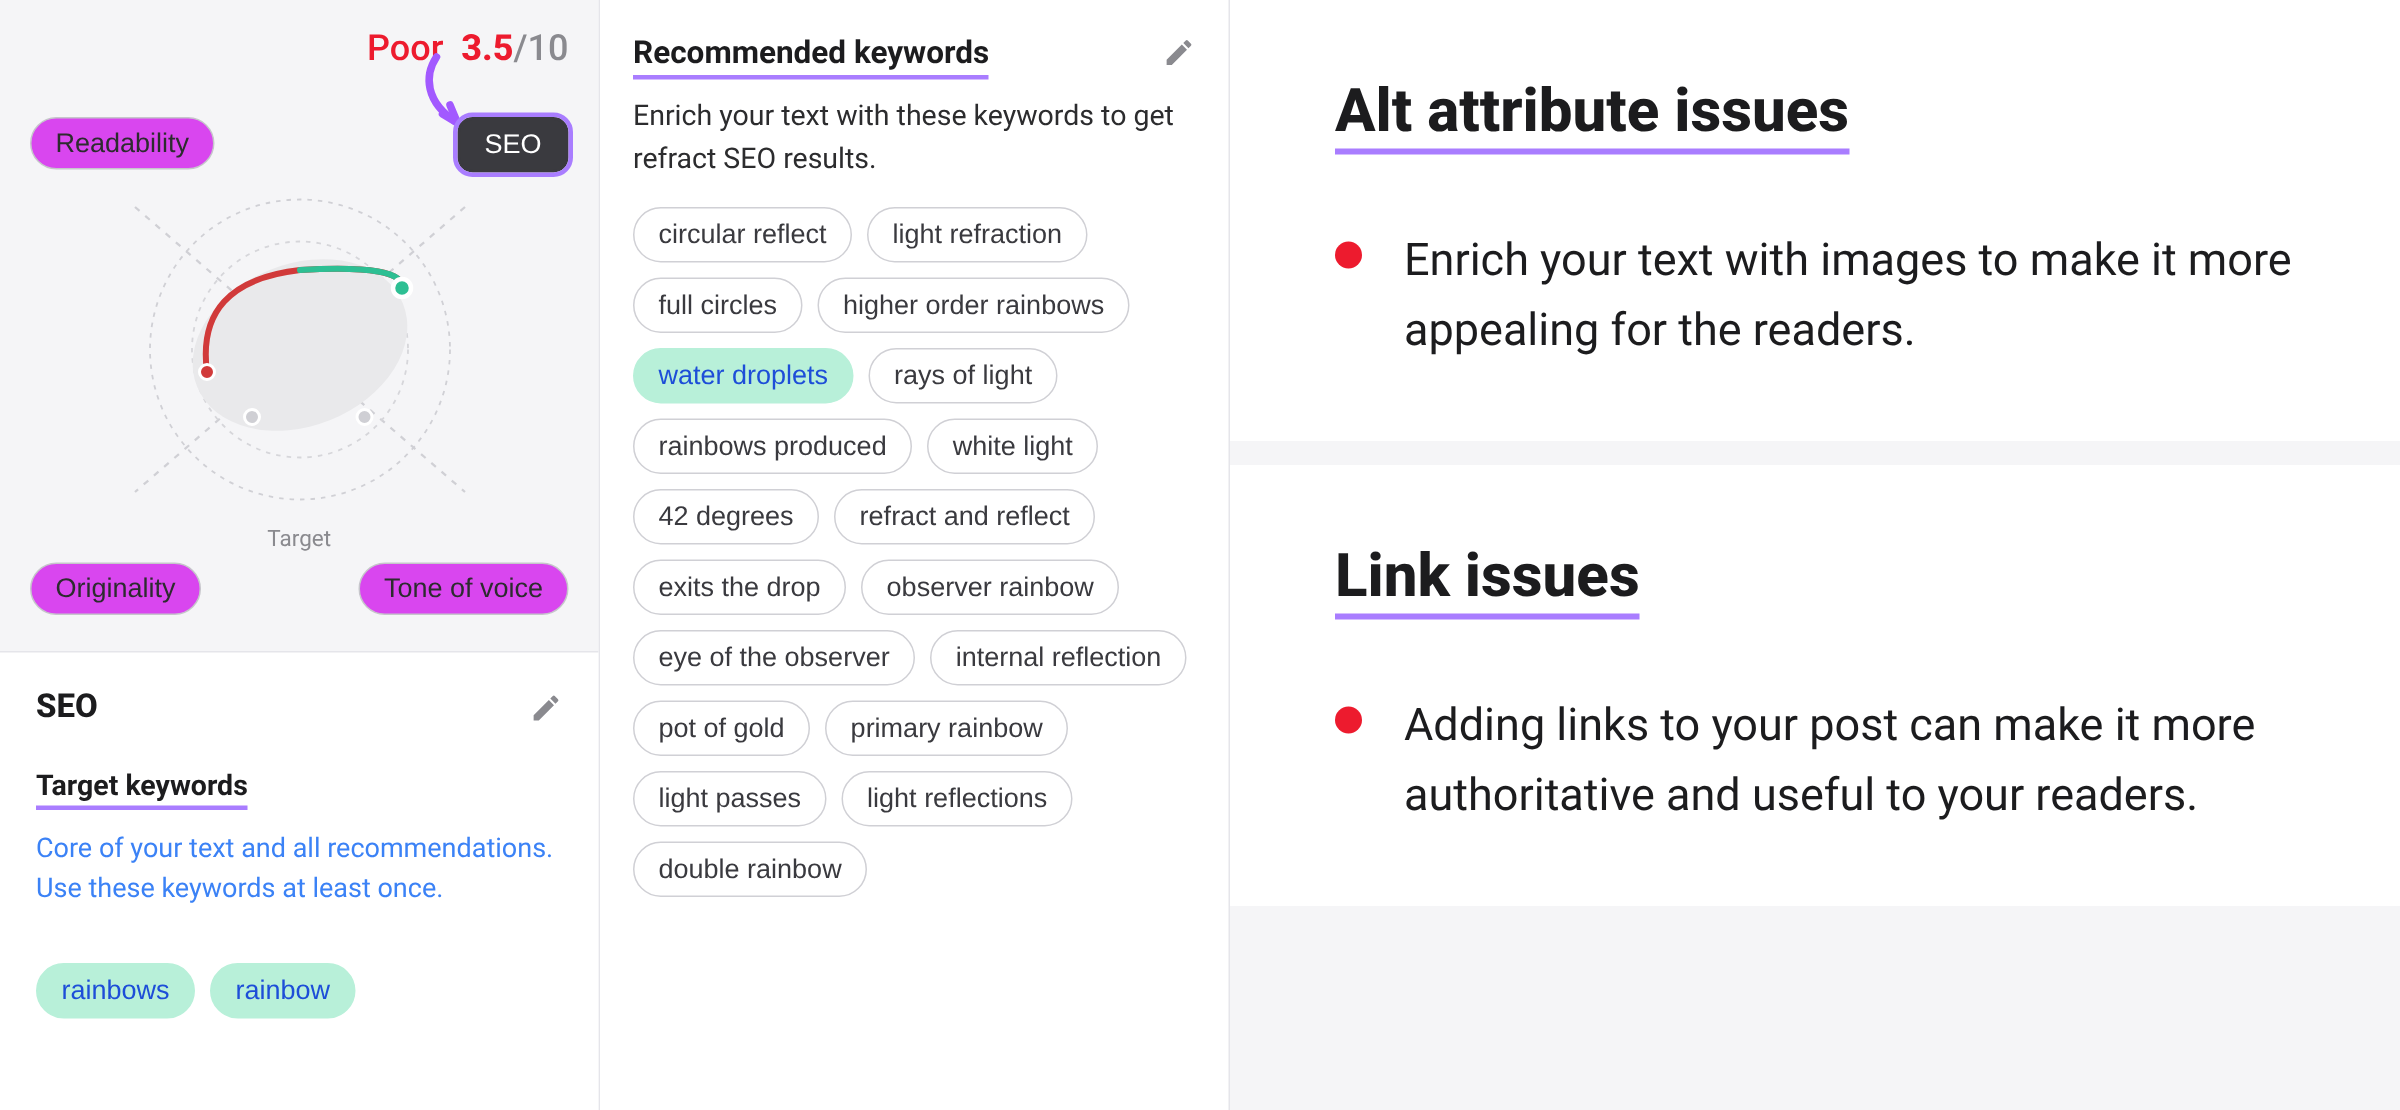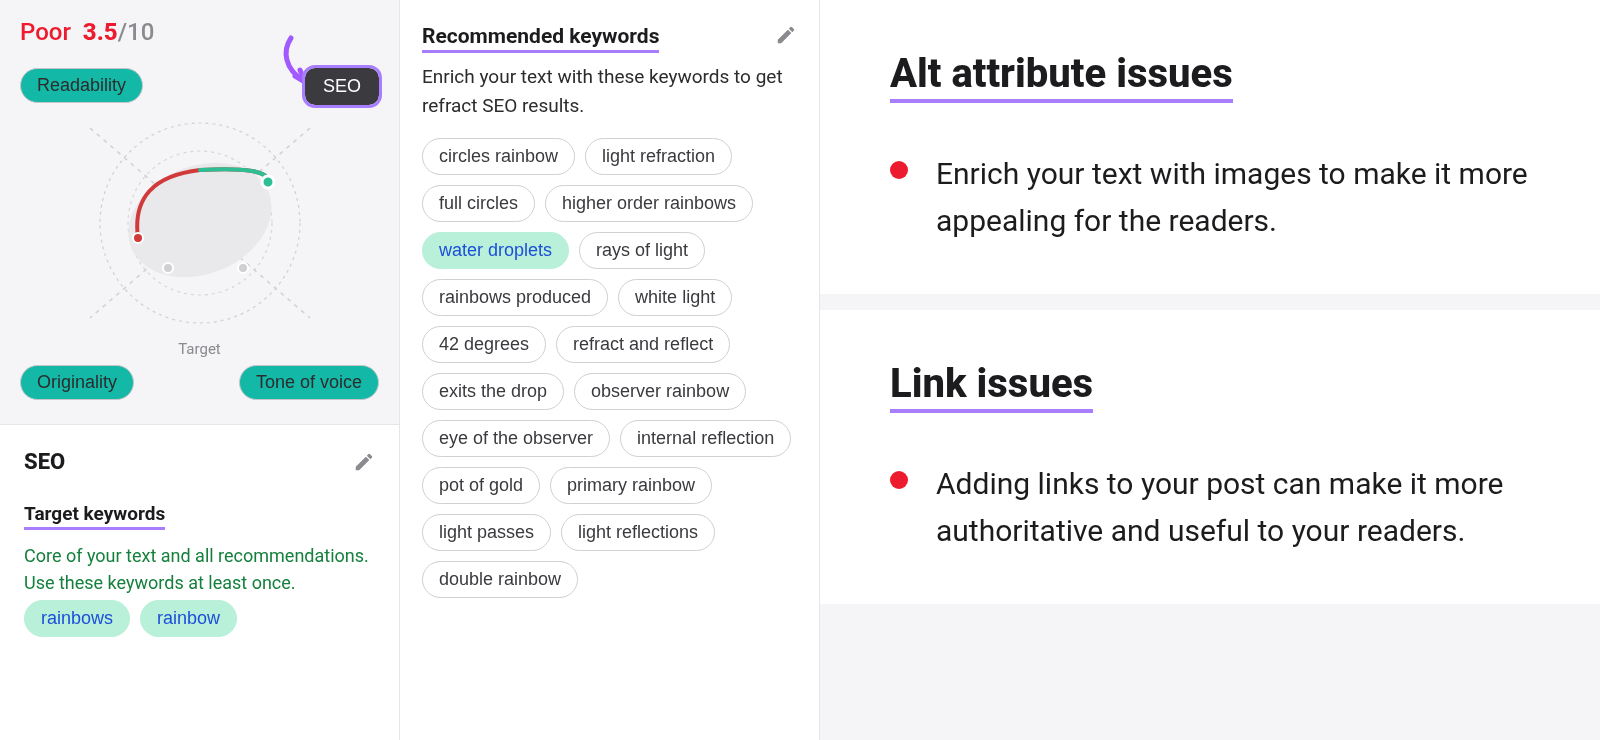--- a/index.html
+++ b/index.html
@@ -18,38 +18,38 @@
     display: flex;
     flex-direction: column;
     border-right: 1px solid #e5e5ea;
   }
   .score-card {
     background: #f5f5f7;
     padding: 18px 20px 24px 20px;
     position: relative;
   }
   .score-line {
-    text-align: left;
+    text-align: right;
     font-size: 24px;
-    margin-bottom: 22px;
+    margin-bottom: 32px;
   }
   .score-label { color: #ed1b2e; font-weight: 500; margin-right: 6px; }
   .score-value { color: #ed1b2e; font-weight: 800; }
   .score-outof { color: #8a8a8f; font-weight: 500; }
 
   .axis-pills {
     position: relative;
     height: 34px;
   }
   .axis-pill {
     position: absolute;
     padding: 6px 16px;
     border-radius: 999px;
     border: 1.5px solid #c6c6cb;
-    background: #14b8a6;
+    background: #d946ef;
     font-size: 18px;
     font-weight: 500;
     color: #2c2c2e;
     cursor: pointer;
   }
   .axis-pill.tl { top: 0; left: 0; }
   .axis-pill.tr { top: 0; right: 0; }
   .axis-pill.bl { bottom: 0; left: 0; }
   .axis-pill.br { bottom: 0; right: 0; }
   .axis-pill.active {
@@ -104,22 +104,22 @@
     font-weight: 700;
     color: #1c1c1e;
     display: inline-block;
     border-bottom: 3px solid #a97dff;
     padding-bottom: 2px;
     margin-bottom: 12px;
   }
   .section-desc {
     font-size: 18px;
     line-height: 1.5;
-    color: #15803d;
-    margin-bottom: 4px;
+    color: #3b82f6;
+    margin-bottom: 36px;
   }
   .chip-row { display: flex; flex-wrap: wrap; gap: 10px; }
   .chip {
     padding: 7px 16px;
     border-radius: 999px;
     border: 1.5px solid #d0d0d5;
     background: #fff;
     font-size: 18px;
     color: #3a3a3f;
     cursor: pointer;
@@ -272,21 +272,21 @@
   <div class="mid-head">
     <div>
       <span class="mid-title">Recommended keywords</span>
     </div>
     <svg class="pencil" viewBox="0 0 24 24">
       <path d="M3 17.25V21h3.75L17.81 9.94l-3.75-3.75L3 17.25zM20.71 7.04a1 1 0 0 0 0-1.41l-2.34-2.34a1 1 0 0 0-1.41 0l-1.83 1.83 3.75 3.75 1.83-1.83z" fill="currentColor"></path>
     </svg>
   </div>
   <div class="mid-desc">Enrich your text with these keywords to get refract SEO results.</div>
   <div class="kw-chips" id="rec-kw-row">
-      <button class="chip">circles rainbow</button>
+      <button class="chip">circular reflect</button>
       <button class="chip">light refraction</button>
       <button class="chip">full circles</button>
       <button class="chip">higher order rainbows</button>
       <button class="chip green">water droplets</button>
       <button class="chip">rays of light</button>
       <button class="chip">rainbows produced</button>
       <button class="chip">white light</button>
       <button class="chip">42 degrees</button>
       <button class="chip">refract and reflect</button>
       <button class="chip">exits the drop</button>

